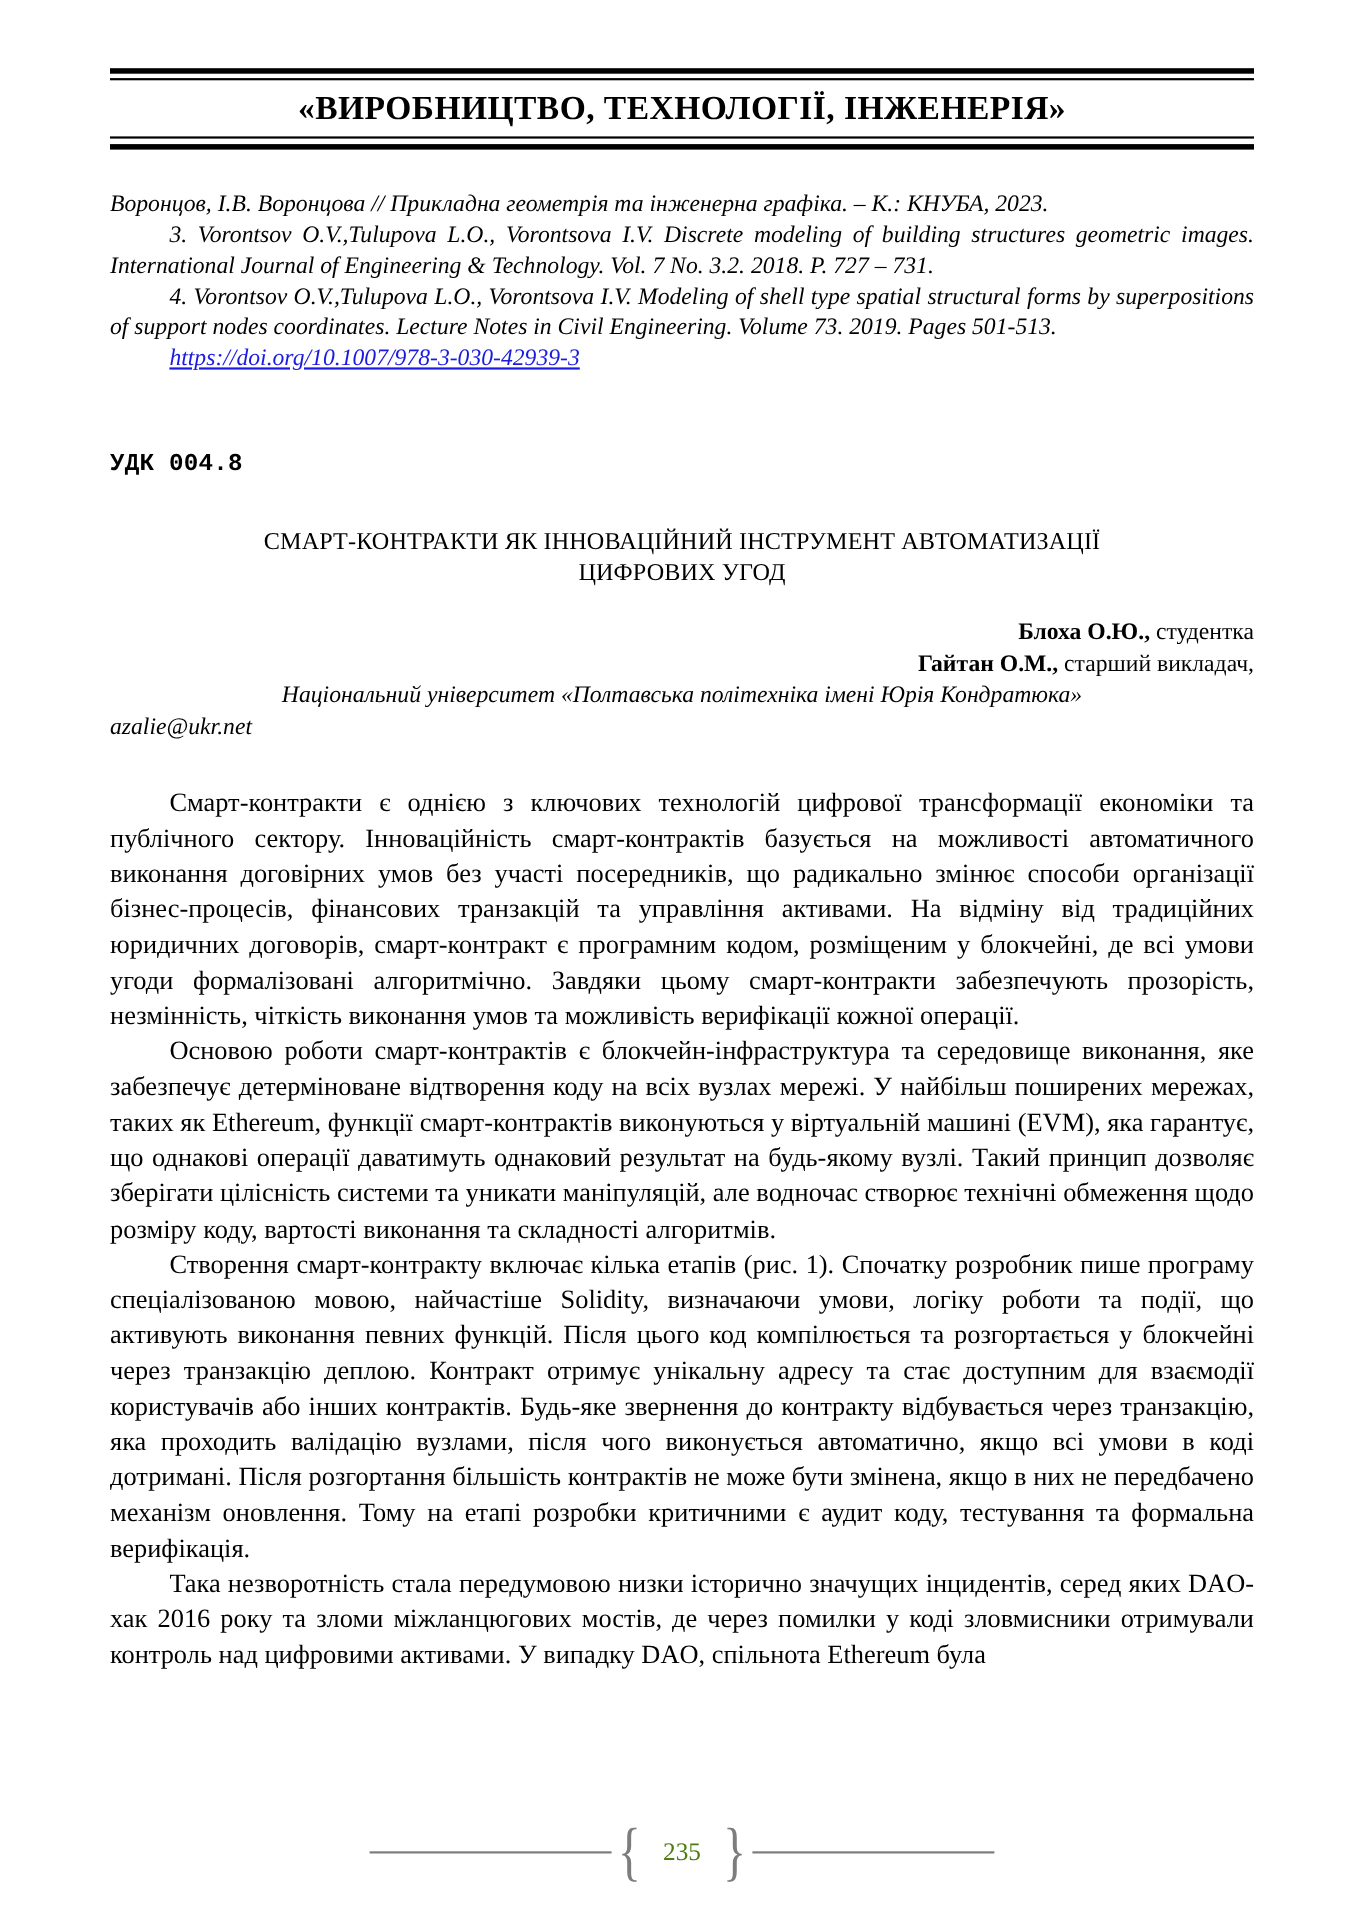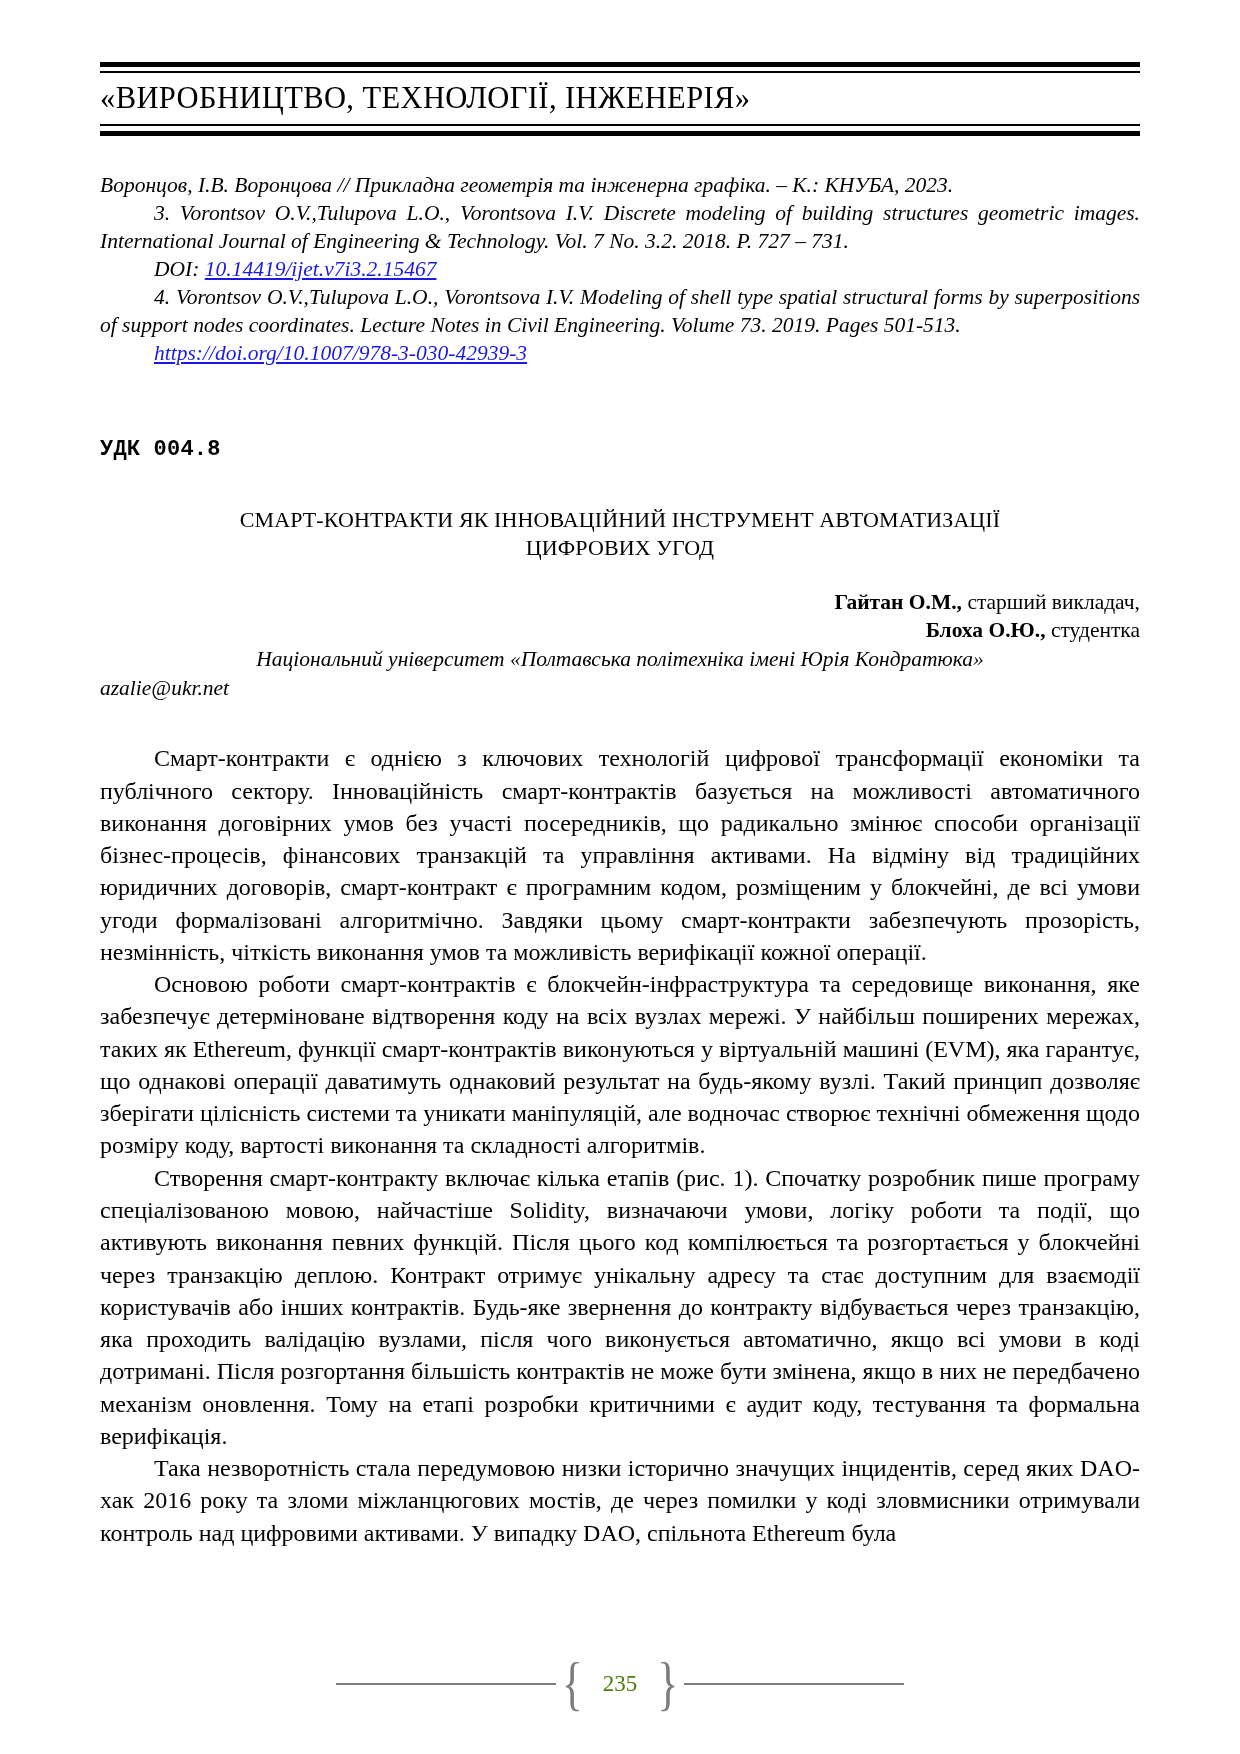--- a/index.html
+++ b/index.html
@@ -34,23 +34,23 @@
     background: #000;
   }
   .rule-thin {
     height: 2px;
     background: #000;
   }
   .rule-gap-a { height: 4px; }
   .rule-gap-b { height: 5px; }
 
   .runhead-title {
-    text-align: left;
+    text-align: center;
     font-size: 30.5px;
-    font-weight: normal;
+    font-weight: bold;
     letter-spacing: 0.4px;
     padding: 9px 0 10px 0;
     line-height: 1.05;
   }
 
   
   .refs {
     margin-top: 36px;
     font-style: italic;
     font-size: 21.5px;
@@ -168,32 +168,31 @@
     <div class="rule-thin"></div>
     <div class="runhead-title">«ВИРОБНИЦТВО, ТЕХНОЛОГІЇ, ІНЖЕНЕРІЯ»</div>
     <div class="rule-thin"></div>
     <div class="rule-gap-b"></div>
     <div class="rule-thick"></div>
   </div>
 
   <div class="refs">
     <p>Воронцов, І.В. Воронцова // Прикладна геометрія та інженерна графіка. – К.: КНУБА, 2023.</p>
     <p class="ref-indent">3. Vorontsov O.V.,Tulupova L.O., Vorontsova I.V. Discrete modeling of building structures geometric images. International Journal of Engineering &amp; Technology. Vol. 7 No. 3.2. 2018. P. 727 – 731.</p>
-    <p class="doi-line"><span>DOI: </span><span class="link">10.14419/ijet.v7i3.2.15467</span></p>
     <p class="ref-indent">4. Vorontsov O.V.,Tulupova L.O., Vorontsova I.V. Modeling of shell type spatial structural forms by superpositions of support nodes coordinates. Lecture Notes in Civil Engineering. Volume 73. 2019. Pages 501-513.</p>
     <p class="ref-link-line"><span class="link">https://doi.org/10.1007/978-3-030-42939-3</span></p>
   </div>
 
   <div class="udk">УДК 004.8</div>
 
   <div class="article-title">СМАРТ-КОНТРАКТИ ЯК ІННОВАЦІЙНИЙ ІНСТРУМЕНТ АВТОМАТИЗАЦІЇ ЦИФРОВИХ УГОД</div>
 
   <div class="authors">
+    <div><span class="name">Блоха О.Ю.,</span><span> студентка</span></div>
     <div><span class="name">Гайтан О.М.,</span><span> старший викладач,</span></div>
-    <div><span class="name">Блоха О.Ю.,</span><span> студентка</span></div>
   </div>
   <div class="affil">Національний університет «Полтавська політехніка імені Юрія Кондратюка»</div>
   <div class="email">azalie@ukr.net</div>
 
   <div class="body-text">
     <p>Смарт-контракти є однією з ключових технологій цифрової трансформації економіки та публічного сектору. Інноваційність смарт-контрактів базується на можливості автоматичного виконання договірних умов без участі посередників, що радикально змінює способи організації бізнес-процесів, фінансових транзакцій та управління активами. На відміну від традиційних юридичних договорів, смарт-контракт є програмним кодом, розміщеним у блокчейні, де всі умови угоди формалізовані алгоритмічно. Завдяки цьому смарт-контракти забезпечують прозорість, незмінність, чіткість виконання умов та можливість верифікації кожної операції.</p>
     <p>Основою роботи смарт-контрактів є блокчейн-інфраструктура та середовище виконання, яке забезпечує детерміноване відтворення коду на всіх вузлах мережі. У найбільш поширених мережах, таких як Ethereum, функції смарт-контрактів виконуються у віртуальній машині (EVM), яка гарантує, що однакові операції даватимуть однаковий результат на будь-якому вузлі. Такий принцип дозволяє зберігати цілісність системи та уникати маніпуляцій, але водночас створює технічні обмеження щодо розміру коду, вартості виконання та складності алгоритмів.</p>
     <p>Створення смарт-контракту включає кілька етапів (рис. 1). Спочатку розробник пише програму спеціалізованою мовою, найчастіше Solidity, визначаючи умови, логіку роботи та події, що активують виконання певних функцій. Після цього код компілюється та розгортається у блокчейні через транзакцію деплою. Контракт отримує унікальну адресу та стає доступним для взаємодії користувачів або інших контрактів. Будь-яке звернення до контракту відбувається через транзакцію, яка проходить валідацію вузлами, після чого виконується автоматично, якщо всі умови в коді дотримані. Після розгортання більшість контрактів не може бути змінена, якщо в них не передбачено механізм оновлення. Тому на етапі розробки критичними є аудит коду, тестування та формальна верифікація.</p>
     <p>Така незворотність стала передумовою низки історично значущих інцидентів, серед яких DAO-хак 2016 року та зломи міжланцюгових мостів, де через помилки у коді зловмисники отримували контроль над цифровими активами. У випадку DAO, спільнота Ethereum була</p>
   </div>

